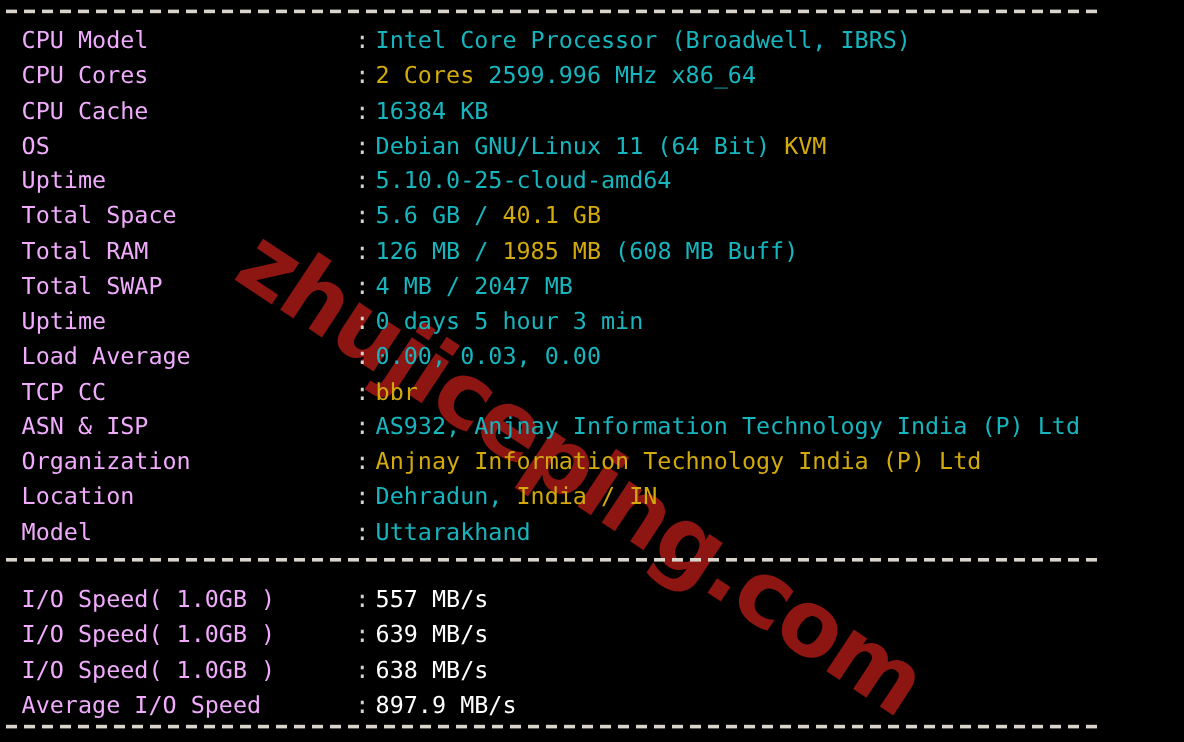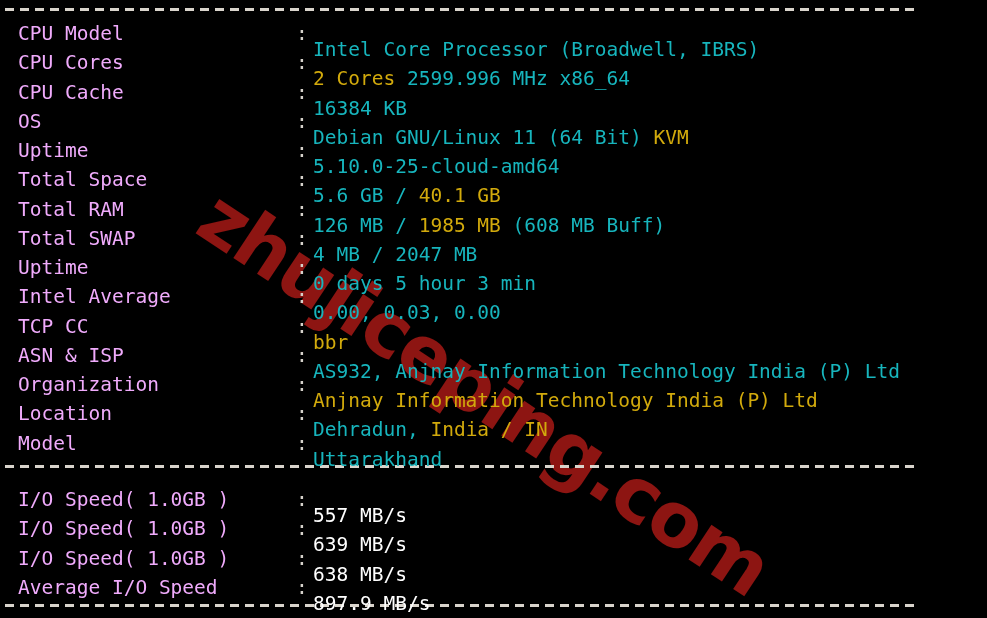--- a/index.html
+++ b/index.html
@@ -78,21 +78,21 @@
   }
   .colon {
     position: absolute;
     left: 296px;
     top: 0;
     color: #d6d2cb;
   }
   .value {
     position: absolute;
     left: 313px;
-    top: 16px;
+    top: 0;
     white-space: pre;
   }
   .c  { color: #17b5bd; }   
   .y  { color: #d2aa0c; }   
   .yo { color: #ffffff; margin-top: 44px; }   
 </style>
 </head>
 <body>
 
 <div id="terminal">
@@ -108,21 +108,21 @@
     <div id="system-rows">
         <div class="row" style="top: 19px;"><span class="label">CPU Model</span><span class="colon">:</span><span class="value"><span class="c">Intel Core Processor (Broadwell, IBRS)</span></span></div>
         <div class="row" style="top: 48.25px;"><span class="label">CPU Cores</span><span class="colon">:</span><span class="value"><span class="y">2 Cores </span><span class="c">2599.996 MHz x86_64</span></span></div>
         <div class="row" style="top: 77.5px;"><span class="label">CPU Cache</span><span class="colon">:</span><span class="value"><span class="c">16384 KB</span></span></div>
         <div class="row" style="top: 106.75px;"><span class="label">OS</span><span class="colon">:</span><span class="value"><span class="c">Debian GNU/Linux 11 (64 Bit) </span><span class="y">KVM</span></span></div>
         <div class="row" style="top: 136px;"><span class="label">Uptime</span><span class="colon">:</span><span class="value"><span class="c">5.10.0-25-cloud-amd64</span></span></div>
         <div class="row" style="top: 165.25px;"><span class="label">Total Space</span><span class="colon">:</span><span class="value"><span class="c">5.6 GB </span><span class="c">/ </span><span class="y">40.1 GB</span></span></div>
         <div class="row" style="top: 194.5px;"><span class="label">Total RAM</span><span class="colon">:</span><span class="value"><span class="c">126 MB </span><span class="c">/ </span><span class="y">1985 MB </span><span class="c">(608 MB Buff)</span></span></div>
         <div class="row" style="top: 223.75px;"><span class="label">Total SWAP</span><span class="colon">:</span><span class="value"><span class="c">4 MB / 2047 MB</span></span></div>
         <div class="row" style="top: 253px;"><span class="label">Uptime</span><span class="colon">:</span><span class="value"><span class="c">0 days 5 hour 3 min</span></span></div>
-        <div class="row" style="top: 282.25px;"><span class="label">Intel Average</span><span class="colon">:</span><span class="value"><span class="c">0.00, 0.03, 0.00</span></span></div>
+        <div class="row" style="top: 282.25px;"><span class="label">Load Average</span><span class="colon">:</span><span class="value"><span class="c">0.00, 0.03, 0.00</span></span></div>
         <div class="row" style="top: 311.5px;"><span class="label">TCP CC</span><span class="colon">:</span><span class="value"><span class="y">bbr</span></span></div>
         <div class="row" style="top: 340.75px;"><span class="label">ASN &amp; ISP</span><span class="colon">:</span><span class="value"><span class="c">AS932, Anjnay Information Technology India (P) Ltd</span></span></div>
         <div class="row" style="top: 370px;"><span class="label">Organization</span><span class="colon">:</span><span class="value"><span class="y">Anjnay Information Technology India (P) Ltd</span></span></div>
         <div class="row" style="top: 399.25px;"><span class="label">Location</span><span class="colon">:</span><span class="value"><span class="c">Dehradun, </span><span class="y">India / IN</span></span></div>
         <div class="row" style="top: 428.5px;"><span class="label">Model</span><span class="colon">:</span><span class="value"><span class="c">Uttarakhand</span></span></div>
       </div>
     <div id="io-rows">
         <div class="row" style="top: 485px;"><span class="label">I/O Speed( 1.0GB )</span><span class="colon">:</span><span class="value"><span class="yo">557 MB/s</span></span></div>
         <div class="row" style="top: 514.25px;"><span class="label">I/O Speed( 1.0GB )</span><span class="colon">:</span><span class="value"><span class="yo">639 MB/s</span></span></div>
         <div class="row" style="top: 543.5px;"><span class="label">I/O Speed( 1.0GB )</span><span class="colon">:</span><span class="value"><span class="yo">638 MB/s</span></span></div>

